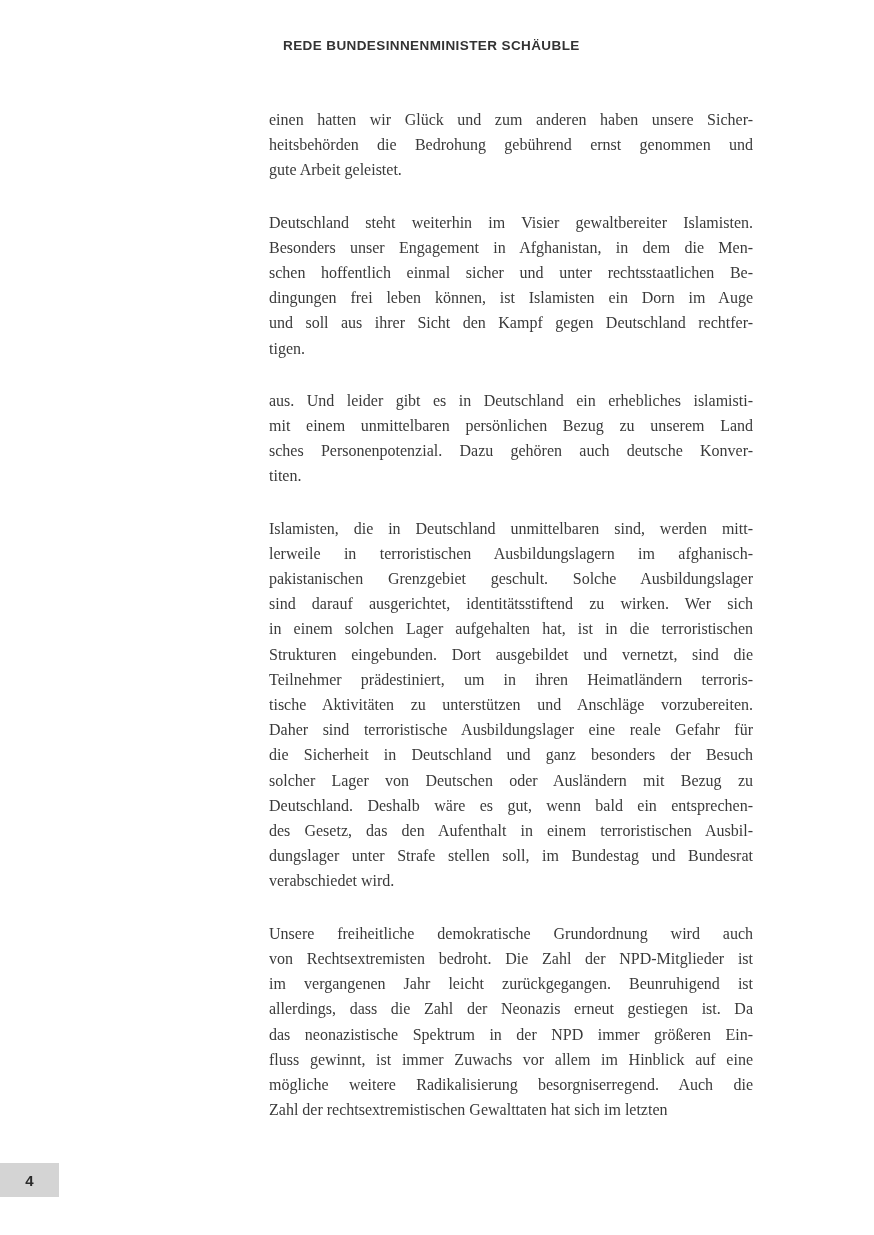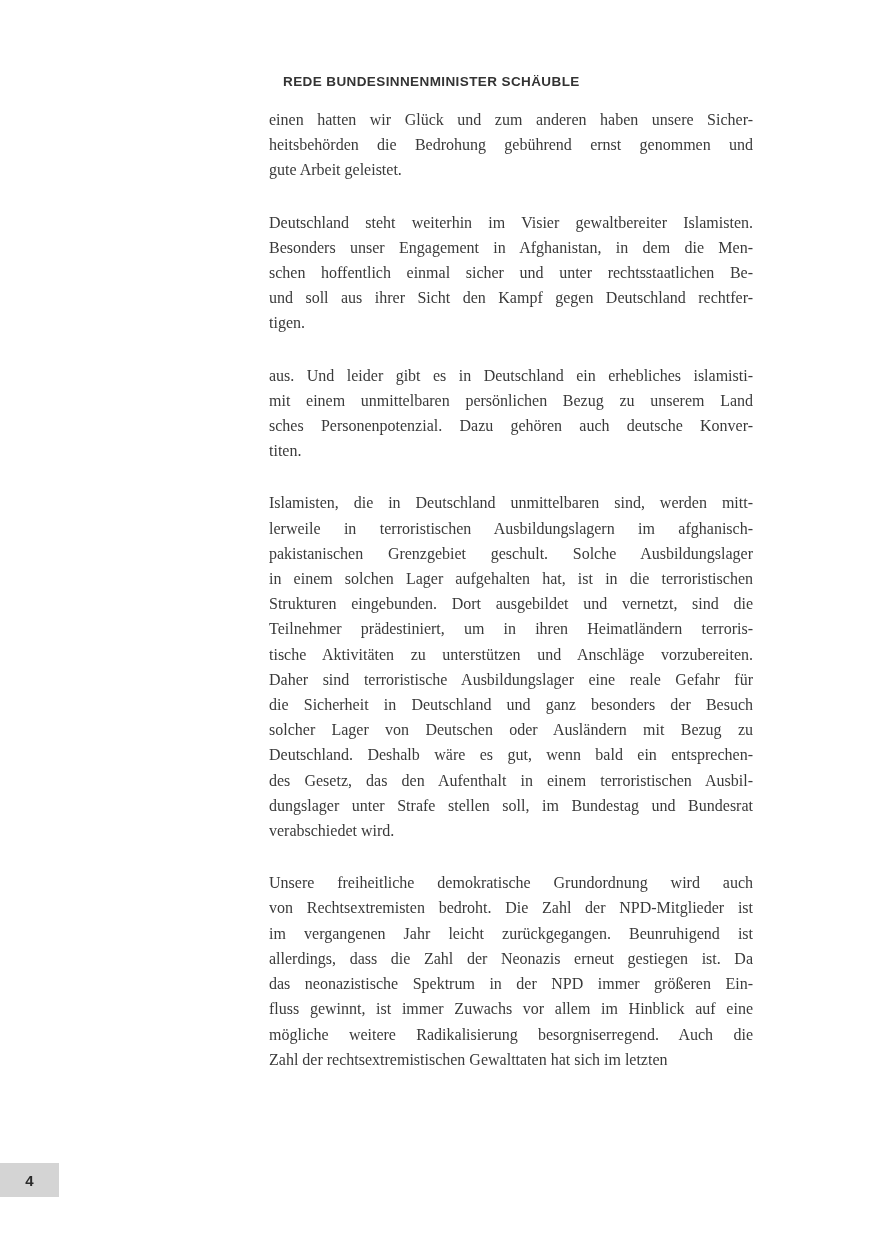--- a/index.html
+++ b/index.html
@@ -17,21 +17,20 @@
   .doc-header {
     position: absolute;
     left: 283px;
     top: 38px;
     font-family: "Liberation Sans", sans-serif;
     font-size: 13.5px;
     font-weight: 600;
     letter-spacing: 0.4px;
     color: #333333;
     white-space: nowrap;
-    margin-top: 36px;
   }
   .text-block {
     position: absolute;
     left: 269px;
     top: 107px;
     width: 484px;
     color: #3a3a3a;
     font-size: 16px;
     line-height: 25.2px;
   }
@@ -73,33 +72,35 @@
 <div class="text-block">
     <div class="para">
       <div class="line">einen hatten wir Glück und zum anderen haben unsere Sicher-</div>
       <div class="line">heitsbehörden die Bedrohung gebührend ernst genommen und</div>
       <div class="line">gute Arbeit geleistet.</div>
     </div>
     <div class="para">
       <div class="line">Deutschland steht weiterhin im Visier gewaltbereiter Islamisten.</div>
       <div class="line">Besonders unser Engagement in Afghanistan, in dem die Men-</div>
       <div class="line">schen hoffentlich einmal sicher und unter rechtsstaatlichen Be-</div>
+      <div class="line">dingungen frei leben können, ist Islamisten ein Dorn im Auge</div>
       <div class="line">und soll aus ihrer Sicht den Kampf gegen Deutschland rechtfer-</div>
       <div class="line">tigen.</div>
     </div>
     <div class="para">
       <div class="line">aus. Und leider gibt es in Deutschland ein erhebliches islamisti-</div>
       <div class="line">mit einem unmittelbaren persönlichen Bezug zu unserem Land</div>
       <div class="line">sches Personenpotenzial. Dazu gehören auch deutsche Konver-</div>
       <div class="line">titen.</div>
     </div>
     <div class="para">
       <div class="line">Islamisten, die in Deutschland unmittelbaren sind, werden mitt-</div>
       <div class="line">lerweile in terroristischen Ausbildungslagern im afghanisch-</div>
       <div class="line">pakistanischen Grenzgebiet geschult. Solche Ausbildungslager</div>
+      <div class="line">sind darauf ausgerichtet, identitätsstiftend zu wirken. Wer sich</div>
       <div class="line">in einem solchen Lager aufgehalten hat, ist in die terroristischen</div>
       <div class="line">Strukturen eingebunden. Dort ausgebildet und vernetzt, sind die</div>
       <div class="line">Teilnehmer prädestiniert, um in ihren Heimatländern terroris-</div>
       <div class="line">tische Aktivitäten zu unterstützen und Anschläge vorzubereiten.</div>
       <div class="line">Daher sind terroristische Ausbildungslager eine reale Gefahr für</div>
       <div class="line">die Sicherheit in Deutschland und ganz besonders der Besuch</div>
       <div class="line">solcher Lager von Deutschen oder Ausländern mit Bezug zu</div>
       <div class="line">Deutschland. Deshalb wäre es gut, wenn bald ein entsprechen-</div>
       <div class="line">des Gesetz, das den Aufenthalt in einem terroristischen Ausbil-</div>
       <div class="line">dungslager unter Strafe stellen soll, im Bundestag und Bundesrat</div>

